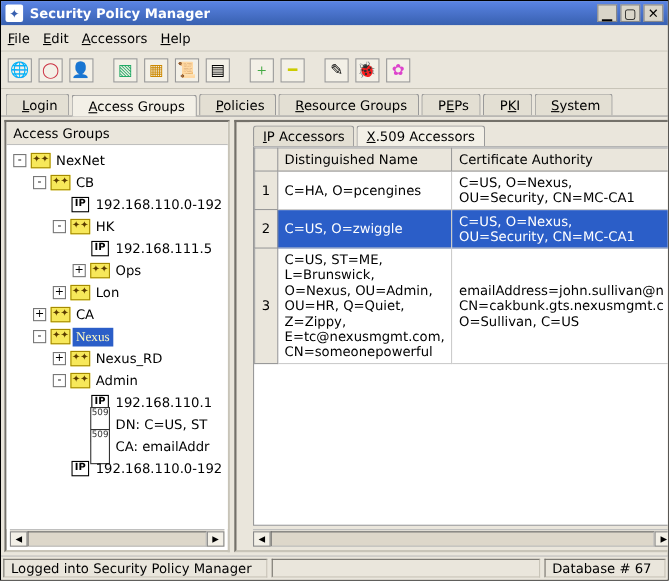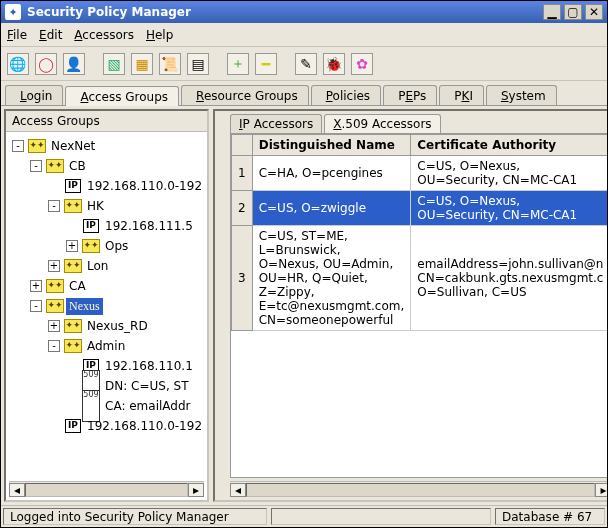--- a/index.html
+++ b/index.html
@@ -33,21 +33,21 @@
   .yellowbox { background:#f7e85a; border:1px solid #a58b00; color:#5a3c00; font-size:9px; width:18px; height:14px; text-align:center;}
   .ipbox { background:#fff; border:1px solid #000; color:#000; font-weight:bold; font-size:9px; width:18px; height:14px; text-align:center;}
   .x509box { background:#fff; border:1px solid #333; color:#333; font-size:8px; width:18px; height:32px; text-align:center; line-height:7px; padding-top:0;}
   .rightpanel { flex:1; display:flex; flex-direction:column; border:2px inset #c8c4b8; margin:3px 3px 3px 2px; background:#eae6dc;padding-left:12px;}
   .subtabs { height:22px; display:flex; align-items:flex-end; gap:2px; padding:2px 3px 0 3px; background:#eae6dc;}
   .subtabs .stab { padding:2px 8px; border:1px solid #999; border-bottom:none; background:#e3dfd3; cursor:pointer; border-radius:3px 3px 0 0;}
   .subtabs .stab.active { background:#f3f0e7; }
   .subtabs .stab u { text-decoration:underline; }
   .tablewrap { flex:1; margin:0 3px 3px 3px; border:1px solid #999; background:#fff; overflow:auto; position:relative;}
   table.grid { border-collapse:collapse; width:100%; }
-  table.grid th { background:#eae6dc; border:1px solid #999; padding:3px 6px; text-align:left; font-weight:bold;}
+  table.grid th { background:#eae6dc; border:1px solid #999; padding:3px 6px; text-align:left; font-weight:normal;}
   table.grid td { border:1px solid #ccc; padding:3px 6px; vertical-align:middle;}
   table.grid td.rownum { background:#eae6dc; border:1px solid #999; text-align:center; width:22px;}
   table.grid tr.sel td.cell { background:#2b5ec8; color:#fff; }
   .hscroll { height:16px; background:#eae6dc; border-top:1px solid #bbb; margin:0 3px 3px 3px; display:flex; align-items:center;}
   .hscroll .arrow { width:16px; height:14px; border:1px solid #888; background:#f3f0e7; display:flex; align-items:center; justify-content:center; cursor:pointer;}
   .hscroll .track { flex:1; height:14px; background:#ddd7ca; border:1px inset #bbb;}
   .statusbar { height:22px; background:#eae6dc; border-top:1px solid #bbb; display:flex; align-items:stretch;}
   .statusbar .cell { border:1px inset #c8c4b8; margin:2px; padding:2px 6px; display:flex; align-items:center;}
   .statusbar .cell.grow { flex:1; }
 </style>
@@ -85,22 +85,22 @@
     <div class="tb-icon" style="color:#cc0;">━</div>
     <div class="tb-sep"></div>
     <div class="tb-icon">✎</div>
     <div class="tb-icon">🐞</div>
     <div class="tb-icon" style="color:#d4c;">✿</div>
   </div>
 
   <div class="maintabs">
     <div class="tab"><u>L</u>ogin</div>
     <div class="tab active"><u>A</u>ccess Groups</div>
+    <div class="tab"><u>P</u>olicies</div>
     <div class="tab"><u>R</u>esource Groups</div>
-    <div class="tab"><u>P</u>olicies</div>
     <div class="tab">P<u>E</u>Ps</div>
     <div class="tab">P<u>K</u>I</div>
     <div class="tab"><u>S</u>ystem</div>
   </div>
 
   <div class="workarea">
 
     <div class="leftpanel">
       <div class="panel-title">Access Groups</div>
       <div class="tree" id="tree">
@@ -268,18 +268,18 @@
       <div class="hscroll">
         <div class="arrow">◂</div>
         <div class="track"></div>
         <div class="arrow">▸</div>
       </div>
     </div>
 
   </div>
 
   <div class="statusbar">
-    <div class="cell" style="width:264px;">Logged into Security Policy Manager</div>
+    <div class="cell" style="width:240px;">Logged into Security Policy Manager</div>
     <div class="cell grow"></div>
     <div class="cell" style="width:110px;">Database # 67</div>
   </div>
 
 </div>
 
 </body></html>

